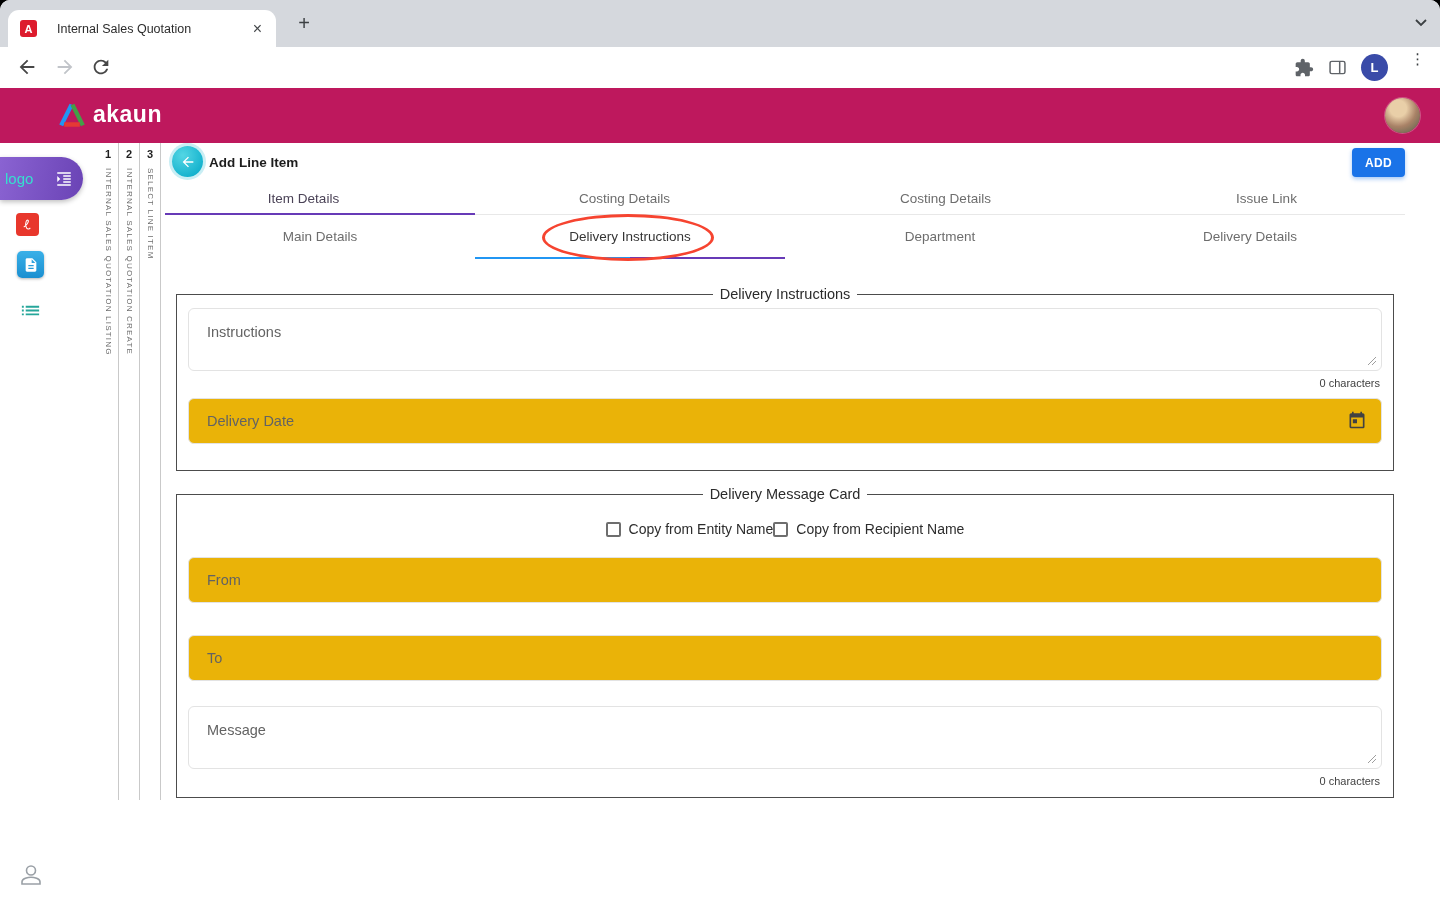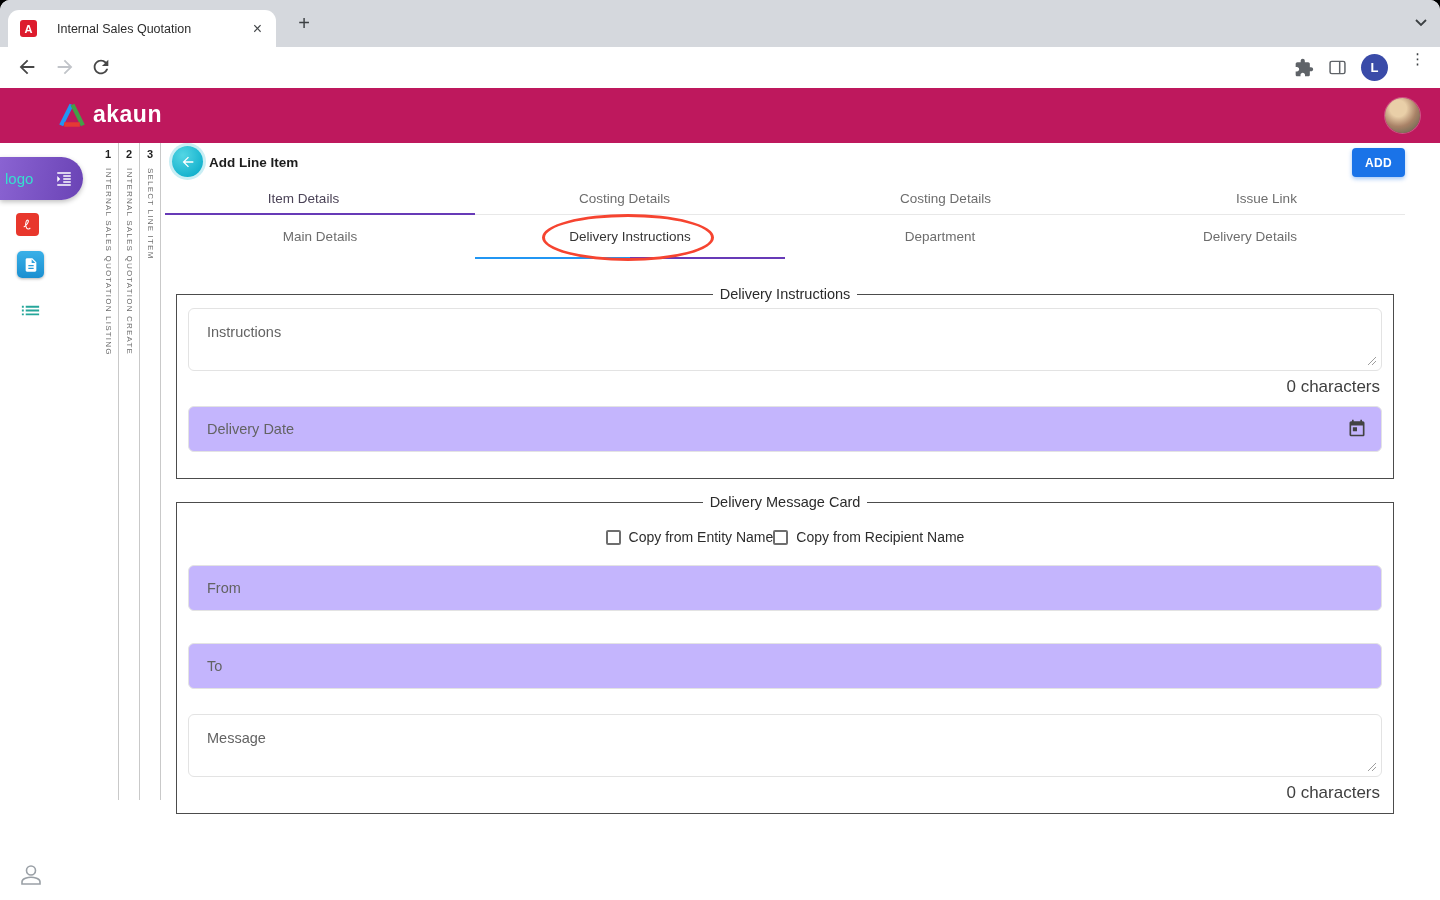--- a/index.html
+++ b/index.html
@@ -66,23 +66,23 @@
   .ink-r1{left:0;width:25%;background:#673ab7;bottom:-1px;}
   .ink-blue{left:25%;width:12.5%;background:#2196f3;bottom:0;}
   .ink-purple{left:37.5%;width:12.5%;background:#673ab7;bottom:0;}
   .annot-ellipse{position:absolute;left:377px;top:-1px;width:172px;height:47px;border:3px solid #f64430;border-radius:50%;pointer-events:none;}
 
   fieldset{border:1px solid #4c4c4c;margin:27px 11px 0;padding:6px 11px 26px;}
   fieldset legend{margin:0 auto;padding:0 7px;font-size:14.5px;color:#2b2b2b;}
   .fs2{margin-top:15px;padding-bottom:10px;}
   .ta-wrap{position:relative;border-radius:22px;}
   textarea{display:block;width:100%;height:63px;border:1px solid #e3e3e3;border-radius:6px;padding:15px 18px;font-size:14.5px;color:#333;resize:none;font-family:inherit;background:#fff;}
-  input[type=text]{display:block;width:100%;height:46px;border:1px solid #e3e3e3;border-radius:6px;padding:0 18px;font-size:14.5px;color:#333;font-family:inherit;background:#c4b5fd;}
+  input[type=text]{display:block;width:100%;height:46px;border:1px solid #e3e3e3;border-radius:6px;padding:0 18px;font-size:14.5px;color:#333;font-family:inherit;background:#eab308;}
   ::placeholder{color:#636363;opacity:1;}
-  .char-count{text-align:right;font-size:17px;color:#3f3f3f;margin:6px 2px 9px;}
+  .char-count{text-align:right;font-size:11px;color:#3f3f3f;margin:6px 2px 9px;}
   .input-wrap{position:relative;}
   .cal-ic{position:absolute;right:15px;top:12px;}
   .resize-h{position:absolute;right:5px;bottom:5px;pointer-events:none;}
   .cb-row{display:flex;justify-content:center;gap:0;margin:13px 0 20px;}
   .cb-group{display:flex;align-items:center;gap:8px;font-size:14px;color:#2d2d2d;}
   input[type=checkbox]{appearance:none;width:15px;height:15px;border:2px solid #6e6e6e;border-radius:2px;background:#fff;flex:none;}
   .mb28{margin-bottom:32px;}
 </style>
 </head>
 <body>

